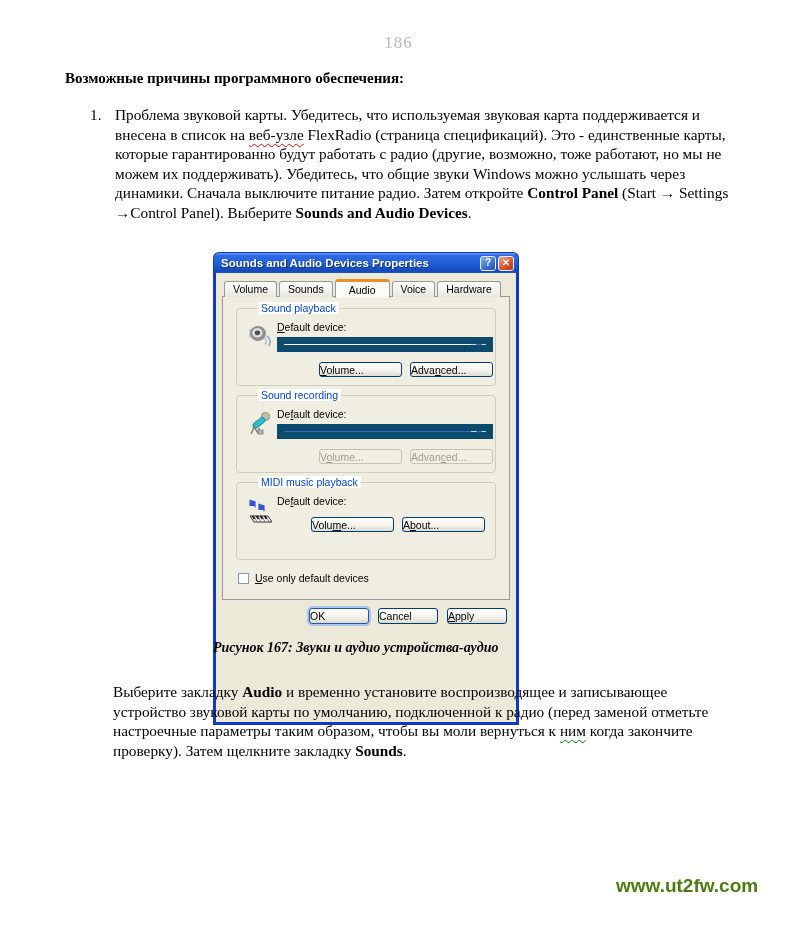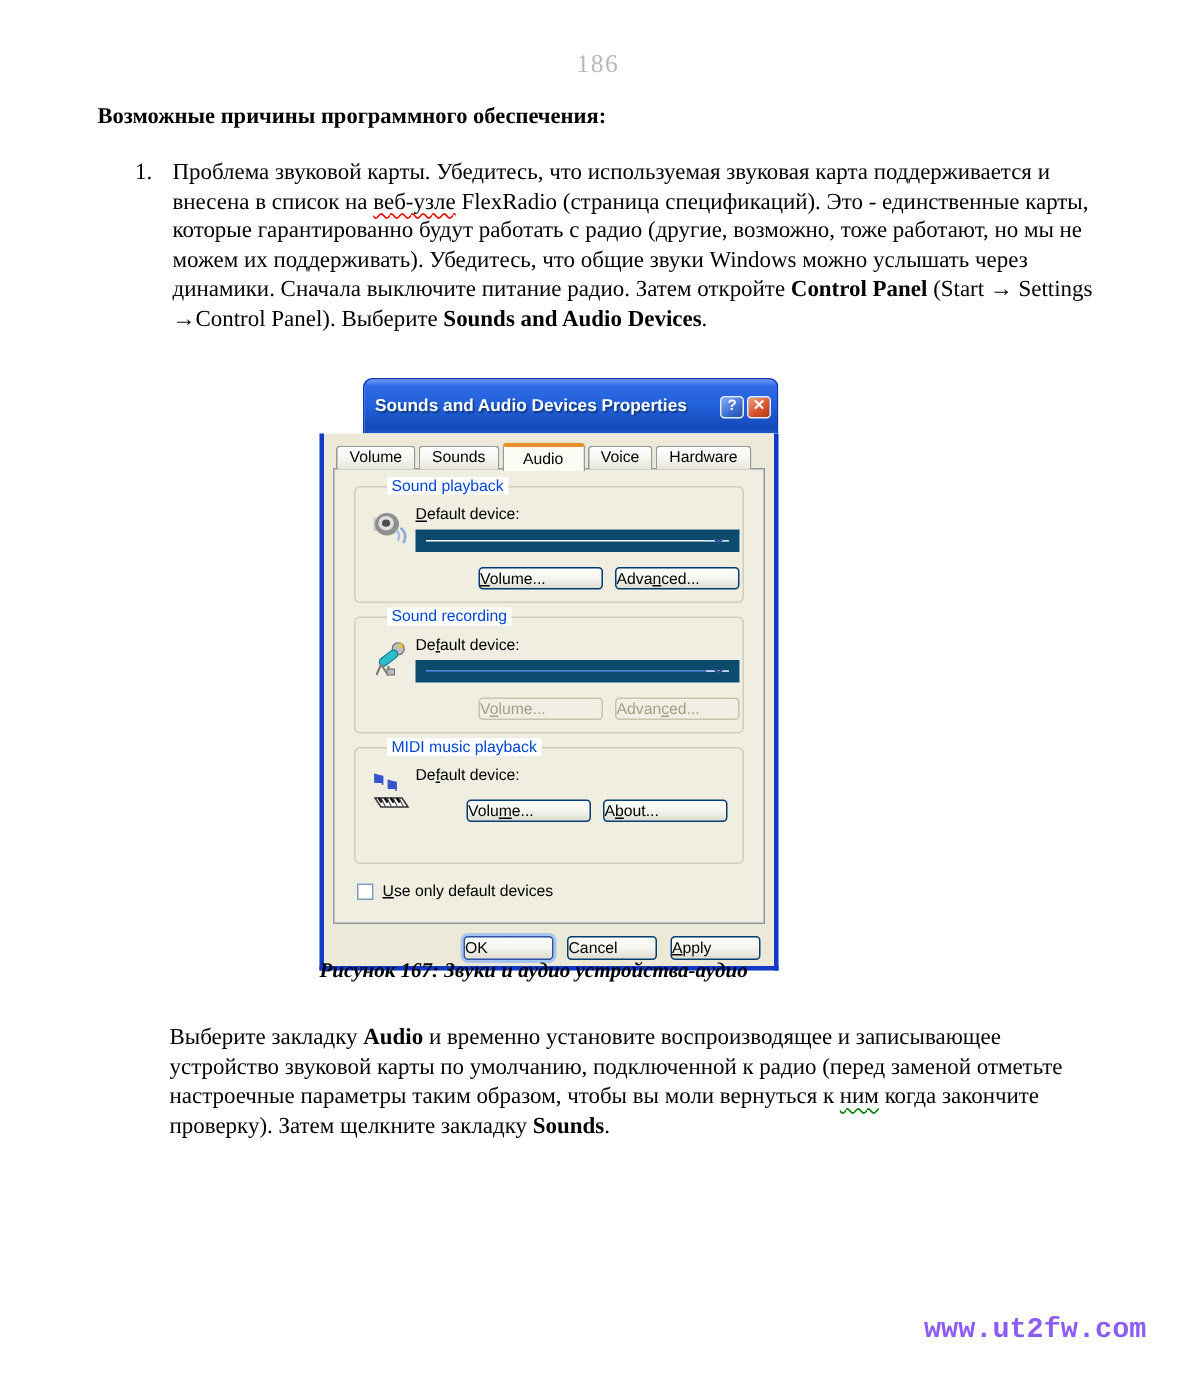--- a/index.html
+++ b/index.html
@@ -29,63 +29,63 @@
   .doc-paragraph {
     position:absolute; top:682px; left:113px; width:630px;
     font-size:15.3px; line-height:19.5px;
   }
   .figure-caption {
     position:absolute; top:640px; left:213px;
     font-size:14px; font-weight:bold; font-style:italic;
   }
   .footer-link {
     position:absolute; top:875px; left:616px;
-    font-family:Liberation Mono, monospace;
-    font-size:19px; font-weight:bold; color:#8b5cf6;
+    font-family:Liberation Sans, sans-serif;
+    font-size:19px; font-weight:bold; color:#4d7c0f;
     text-decoration:none; cursor:pointer;
   }
   .b { font-weight:bold; }
   .sp-red {
     text-decoration:underline; text-decoration-style:wavy;
     text-decoration-color:#ff0000; text-decoration-thickness:1px;
     text-underline-offset:3px; text-decoration-skip-ink:none;
   }
   .sp-green {
     text-decoration:underline; text-decoration-style:wavy;
     text-decoration-color:#008000; text-decoration-thickness:1px;
     text-underline-offset:3px; text-decoration-skip-ink:none;
   }
 
   
   .xp-window {
     position:absolute; left:213px; top:252px; width:306px; height:379px;
     font-family:"Liberation Sans", sans-serif; font-size:10.5px;
   }
   .titlebar {
-    height:37px; border-radius:6px 6px 0 0;
+    height:21px; border-radius:6px 6px 0 0;
     background:linear-gradient(180deg,#6d9bf2 0%,#2f6ae4 12%,#2160da 50%,#1549b8 90%,#1d55c8 100%);
     display:flex; align-items:center; padding:0 4px 0 7px;
-    border:1px solid #0f38b8; border-bottom:none;margin-left:29px;
+    border:1px solid #0f38b8; border-bottom:none;
   }
   .title-text {
     flex:1; color:#fff; font-weight:bold; font-size:11.5px;
     white-space:nowrap; overflow:hidden;
     text-shadow:1px 1px 1px #10377a;
   }
   .tb-btn {
     width:16px; height:15px; border-radius:3px; margin-left:2px;
     border:1px solid #e9f0fb; color:#fff; font-weight:bold; font-size:10px;
     display:flex; align-items:center; justify-content:center;
     cursor:pointer; line-height:1;
   }
   .tb-help  { background:linear-gradient(145deg,#86acf4 0%,#3c6fd4 60%,#23509e 100%); }
   .tb-close { background:linear-gradient(145deg,#f0a284 0%,#d9502a 60%,#b33a10 100%); }
 
   .dlg-body {
-    height:358px; border:3px solid #1139c8; border-top:none;
+    height:452px; border:3px solid #1139c8; border-top:none;
     background:#ece9d8; padding:6px 6px 0 6px;
   }
 
   .tabs { display:flex; align-items:flex-end; height:18px; margin-left:2px; position:relative; z-index:2; }
   .tab {
     height:16px; line-height:15px; padding:0 8px; margin-right:2px;
     border:1px solid #919b9c; border-bottom:none; border-radius:3px 3px 0 0;
     background:linear-gradient(#ffffff,#f4f3ee 55%,#e8e6da);
     text-align:center; cursor:pointer; white-space:nowrap;
   }

